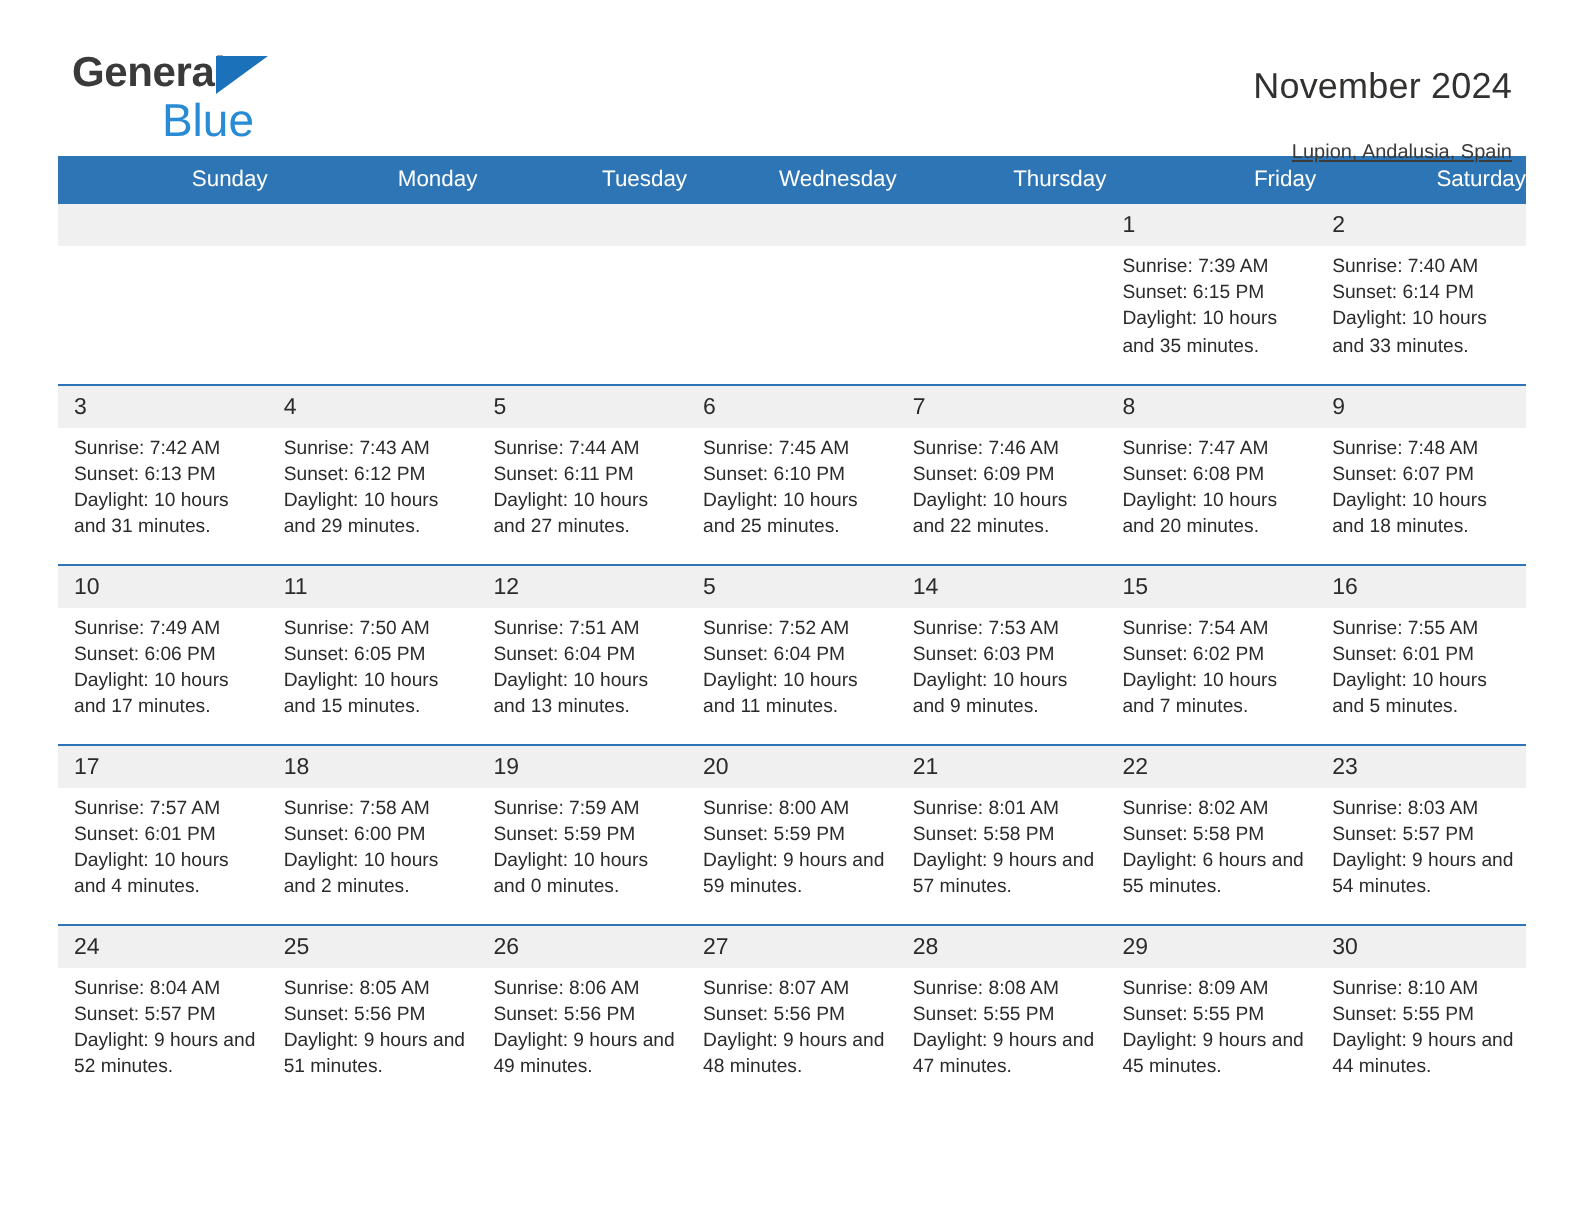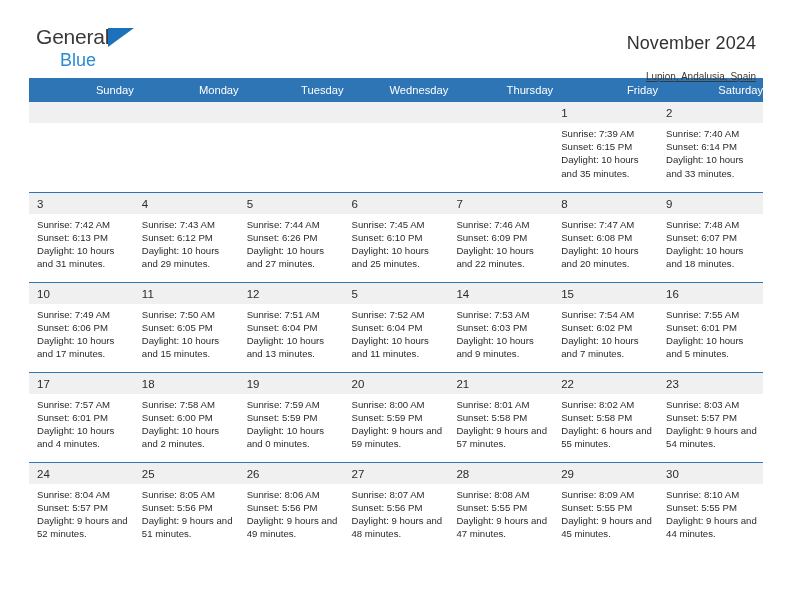--- a/index.html
+++ b/index.html
@@ -13,31 +13,31 @@
 
   
   .header {
     display:flex; align-items:flex-start; justify-content:space-between;
     padding:26px 36px 0 36px;
     height:78px;
   }
   .logo { position:relative; width:112px; height:50px; user-select:none; }
   .logo-general {
     font-size:21px; color:#3a3a3a; letter-spacing:-0.2px;
-    line-height:22px; font-weight:400;
+    line-height:22px; font-weight:700;
   }
   .logo-tri {
     position:absolute; left:72px; top:2px;
     width:0; height:0;
     border-left:26px solid #1b72bb;
     border-bottom:19px solid transparent;
   }
   .logo-blue {
-    font-size:18px; color:#2a8bd5; line-height:22px;
-    margin-left:24px; margin-top:1px; font-weight:400;
+    font-size:23px; color:#2a8bd5; line-height:22px;
+    margin-left:24px; margin-top:1px; font-weight:400;text-align:center;
   }
   .titles { text-align:right; padding-top:2px; }
   .cal-title {
     font-size:18px; color:#33312f; font-weight:400; line-height:30px;
     letter-spacing:0.1px;
   }
   .cal-sub {
     font-size:10px; color:#3c3a38; font-weight:400;
     line-height:20px; margin-top:9px;text-decoration:underline;
   }
@@ -154,21 +154,21 @@
             <div class="info">
               <div>Sunrise: 7:43 AM</div>
               <div>Sunset: 6:12 PM</div>
               <div class="wrapline">Daylight: 10 hours and 29 minutes.</div>
             </div>
           </td>
           <td>
             <div class="daynum">5</div>
             <div class="info">
               <div>Sunrise: 7:44 AM</div>
-              <div>Sunset: 6:26 PM</div>
+              <div>Sunset: 6:11 PM</div>
               <div class="wrapline">Daylight: 10 hours and 27 minutes.</div>
             </div>
           </td>
           <td>
             <div class="daynum">6</div>
             <div class="info">
               <div>Sunrise: 7:45 AM</div>
               <div>Sunset: 6:10 PM</div>
               <div class="wrapline">Daylight: 10 hours and 25 minutes.</div>
             </div>

